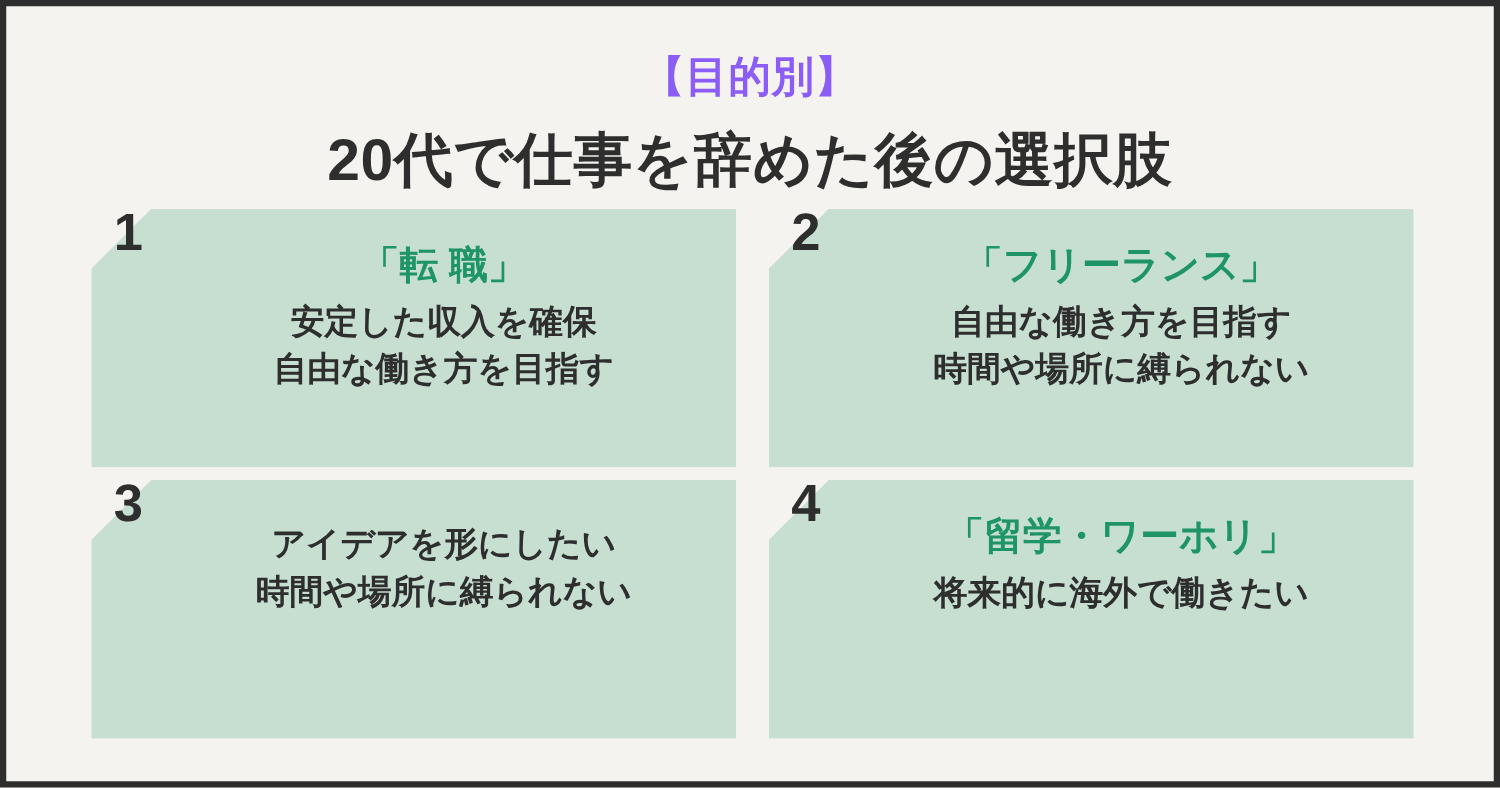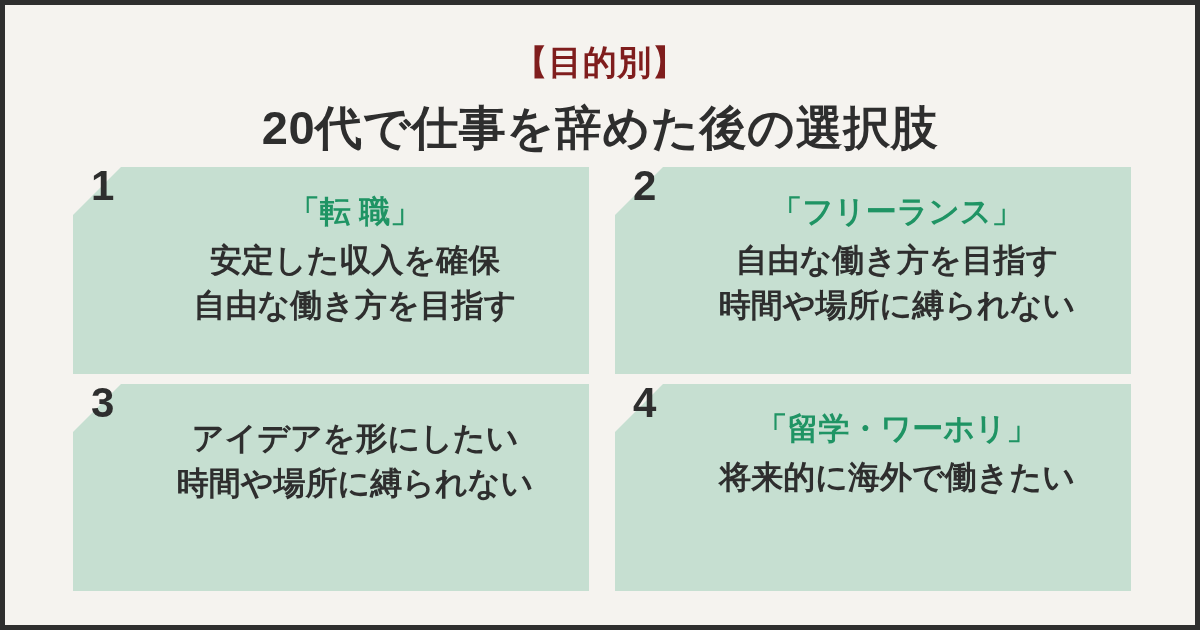--- a/index.html
+++ b/index.html
@@ -28,21 +28,21 @@
   .title-block {
     position: absolute;
     left: 0;
     top: 38px;
     width: 1190px;
     text-align: center;
   }
   .title-kicker {
     font-size: 34px;
     font-weight: bold;
-    color: #7f1d1d;
+    color: #8b5cf6;
     letter-spacing: 0.5px;
     line-height: 1.15;
     white-space: nowrap;
   }
   .title-main {
     font-size: 47px;
     font-weight: bold;
     color: #2e2e2e;
     letter-spacing: 0.5px;
     line-height: 1.2;
@@ -105,21 +105,21 @@
     font-weight: bold;
     color: #1f9464;
     line-height: 1.25;
     white-space: nowrap;
   }
 
   .card-lines {
     margin-top: 6px;
   }
   .card-line {
-    font-size: 32px;
+    font-size: 27px;
     font-weight: bold;
     color: #2e2e2e;
     line-height: 1.42;
     white-space: nowrap;
   }
 </style>
 </head>
 <body>
 
 <div id="poster">

